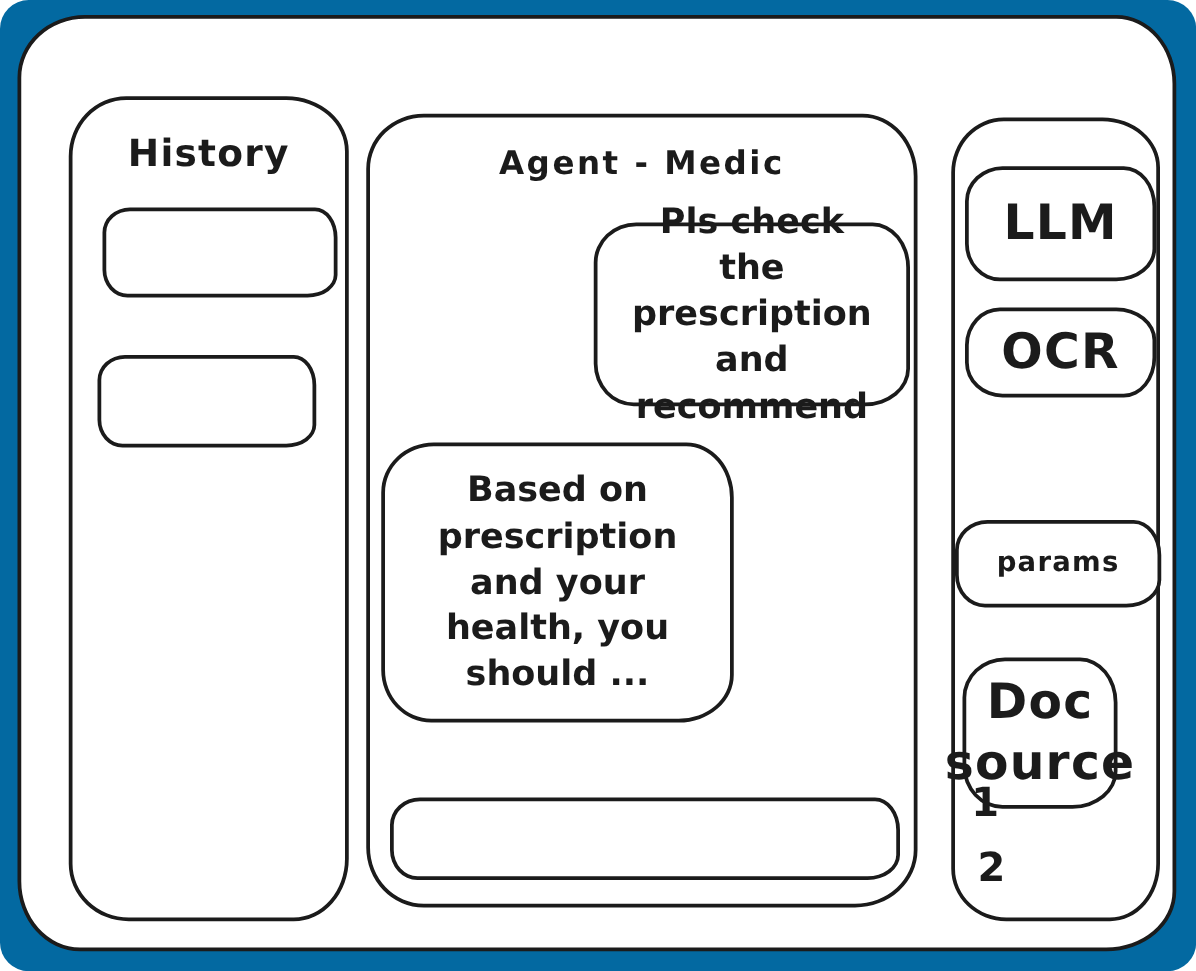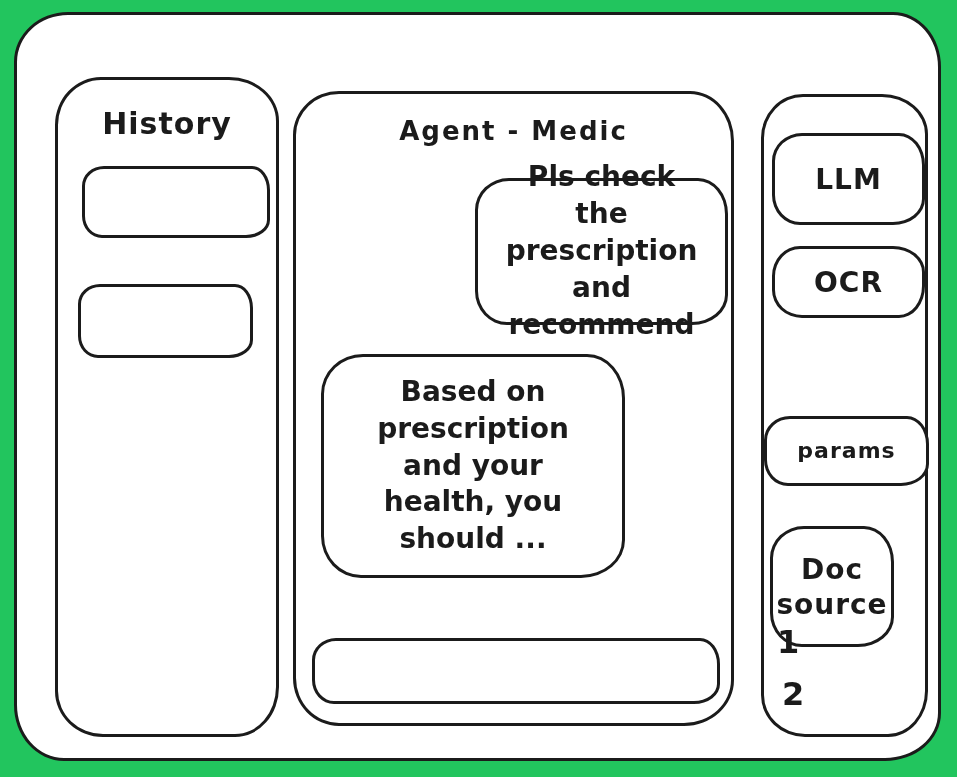--- a/index.html
+++ b/index.html
@@ -6,22 +6,23 @@
     margin: 0;
     padding: 0;
     background: #ffffff;
     font-family: "DejaVu Sans", sans-serif;
     color: #1b1b1b;
   }
   .stage {
     position: relative;
     width: 957px;
     height: 777px;
-    background: #22c55e;
+    background: #0369a1;
     overflow: hidden;
+    border-radius: 23px;
   }
   .sketch {
     border: 3px solid #1b1b1b;
     background: #ffffff;
     box-sizing: border-box;
     position: absolute;
   }
   
   .frame {
     left: 14px; top: 12px;
@@ -81,23 +82,22 @@
     line-height: 1.32;
     padding: 10px 22px;
   }
   .bubble-user {
     left: 179px; top: 84px;
     width: 253px; height: 147px;
     border-radius: 34px 30px 36px 32px / 32px 36px 30px 34px;
   }
   .bubble-assistant {
     left: 9px; top: 260px;
-    width: 304px; height: 224px;
+    width: 282px; height: 224px;
     border-radius: 42px 38px 44px 40px / 40px 44px 38px 42px;
-    margin-left: 16px;
   }
   .chat-input-box {
     position: absolute;
     left: 16px; top: 544px;
     width: 408px; height: 66px;
     border: 3px solid #1b1b1b;
     background: #ffffff;
     box-sizing: border-box;
     border-radius: 24px 20px 26px 22px / 22px 26px 20px 24px;
   }
@@ -121,21 +121,21 @@
   }
   .tool-button {
     position: absolute;
     border: 3px solid #1b1b1b;
     background: #ffffff;
     box-sizing: border-box;
     display: flex;
     align-items: center;
     justify-content: center;
     text-align: center;
-    font-size: 28px;
+    font-size: 39px;
     font-weight: bold;
     letter-spacing: 1px;
     line-height: 1.25;
     cursor: pointer;
   }
   .tool-llm    { left: 8px;  top: 36px;  width: 153px; height: 92px;  border-radius: 30px 26px 32px 28px / 28px 32px 26px 30px; }
   .tool-ocr    { left: 8px;  top: 149px; width: 153px; height: 72px;  border-radius: 28px 32px 26px 30px / 30px 26px 32px 28px; }
   .tool-params { left: 0px;  top: 319px; width: 165px; height: 70px;  border-radius: 26px 22px 28px 24px / 24px 28px 22px 26px; font-size: 22px; }
   .tool-doc    { left: 6px;  top: 429px; width: 124px; height: 121px; border-radius: 34px 30px 36px 32px / 32px 36px 30px 34px; }
   .doc-item {

